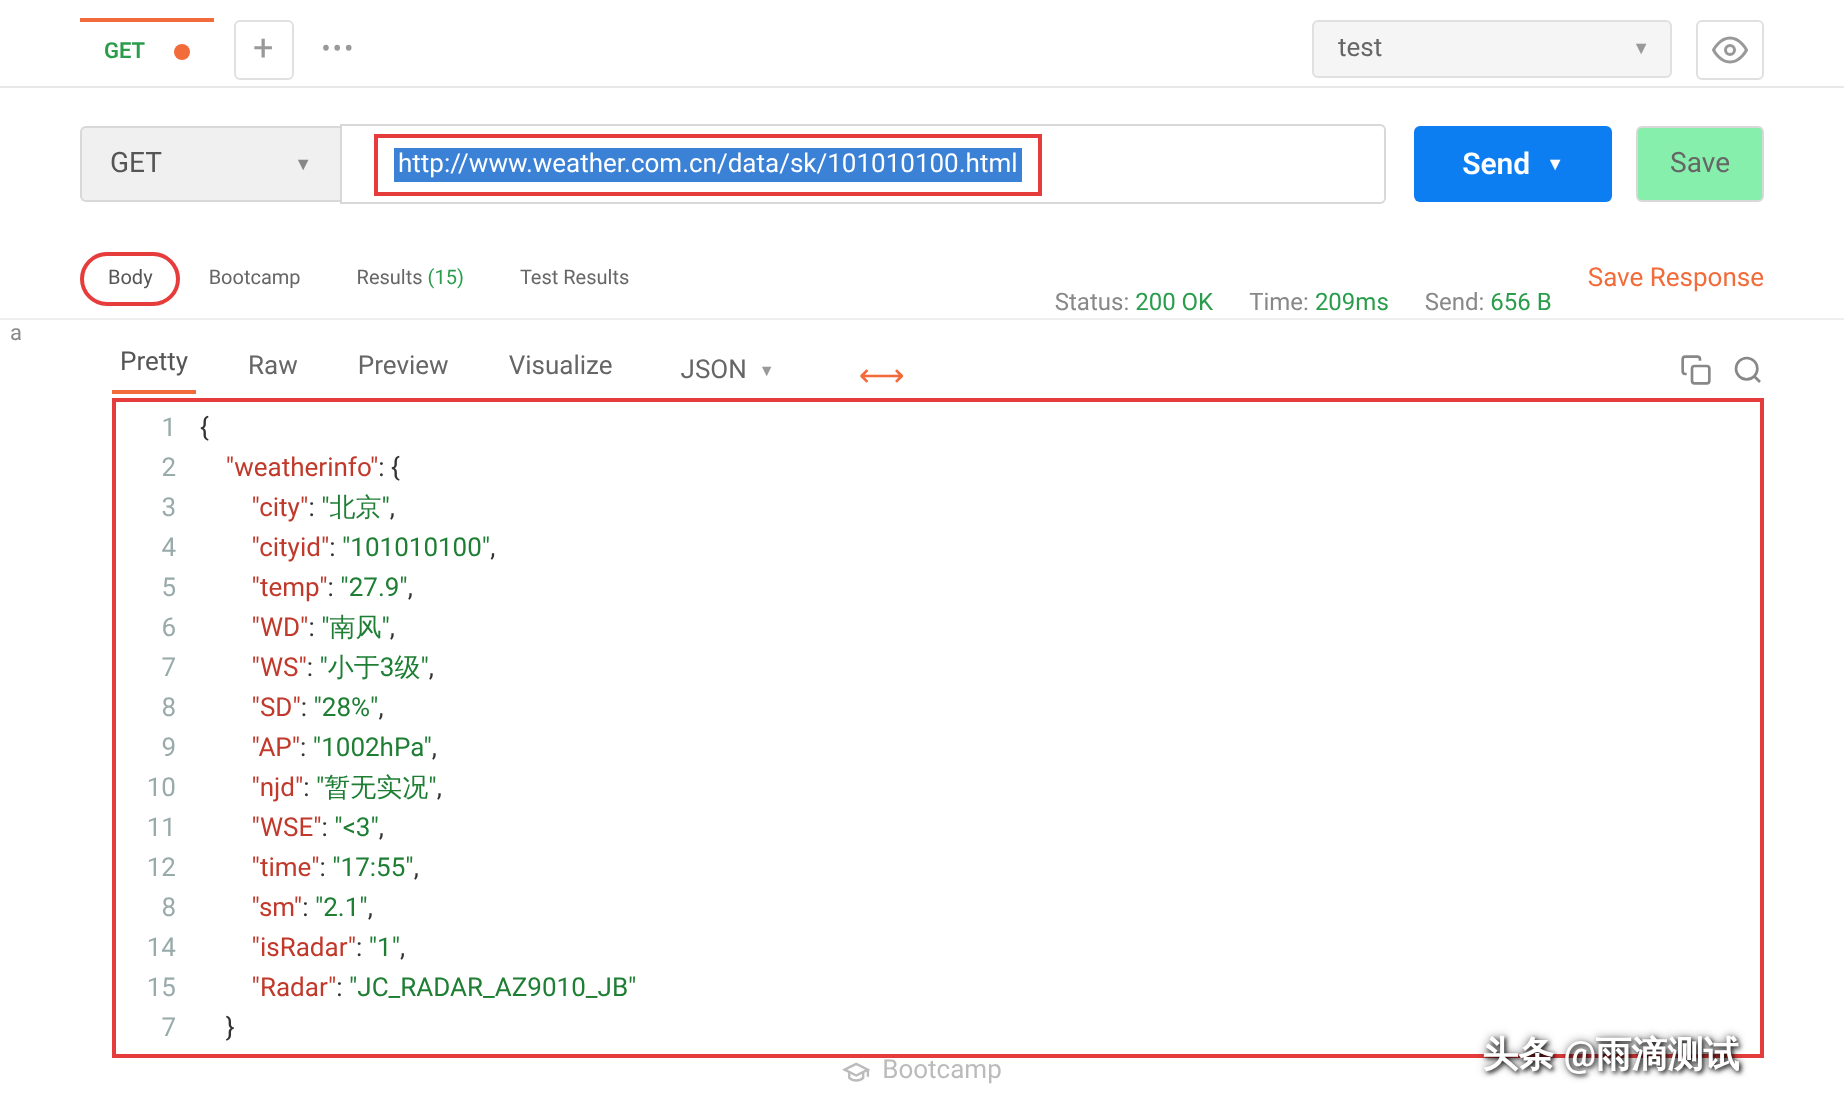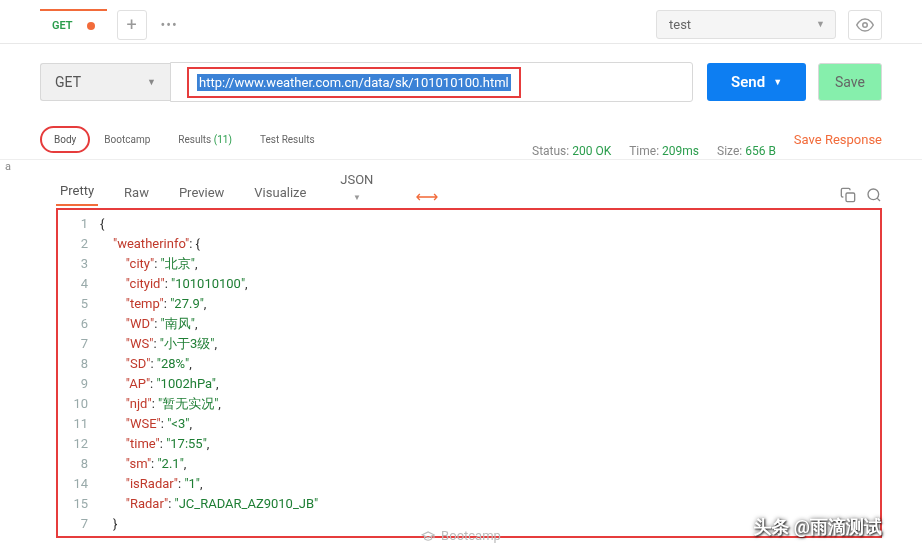--- a/index.html
+++ b/index.html
@@ -33,36 +33,36 @@
 .resp-tab { padding: 8px 14px; color: #666; cursor: pointer; font-size: 10px; border-radius: 15px; }
 .resp-tab.active { border: 2px solid #e63c3c; color: #555; padding: 6px 12px; }
 .resp-tab .count { color: #2a9d4c; }
 .resp-status { margin-left: auto; display: flex; gap: 18px; font-size: 12px; color: #888; margin-top: 22px; }
 .resp-status .val { color: #2a9d4c; }
 .save-resp { color: #f26b3a; font-size: 13px; margin-left: 18px; cursor: pointer; }
 
 .view-tabs { display: flex; align-items: flex-end; padding: 8px 40px 0 56px; gap: 22px; }
 .view-tab { padding: 6px 4px; color: #666; font-size: 13px; cursor: pointer; }
 .view-tab.active { border-bottom: 2px solid #f26b3a; color: #555; }
-.format-select { color: #666; font-size: 13px; display: flex; align-items: center; gap: 6px; cursor: pointer; padding: 4px 8px; flex-direction: column; }
+.format-select { color: #666; font-size: 13px; display: flex; align-items: center; gap: 6px; cursor: pointer; padding: 4px 8px; }
 .format-select .chev { font-size: 8px; color: #999; }
 .wrap-icon { color: #f26b3a; font-size: 16px; margin-left: 12px; cursor: pointer; }
 .copy-icons { margin-left: auto; display: flex; gap: 10px; color: #888; }
 .copy-icons span { cursor: pointer; }
 
 .code-area { margin: 2px 40px 0 56px; border: 2px solid #e63c3c; border-top: 2px solid #e63c3c; padding: 4px 0 0 0; position: relative; height: 330px; font-family: Consolas, Monaco, monospace; font-size: 13px; overflow: hidden; }
 .code-line { display: flex; line-height: 20px; }
 .line-num { width: 42px; text-align: right; padding-right: 12px; color: #9aa; user-select: none; }
 .line-content { flex: 1; white-space: pre; color: #333; }
 .tok-brace { color: #333; }
 .tok-key { color: #c0392b; }
 .tok-str { color: #1e7e34; }
 .tok-punc { color: #333; }
 
-.watermark { position: absolute; bottom: 8px; right: 40px; color: #fff; font-size: 18px; font-weight: 600; text-shadow: 0 0 4px rgba(0,0,0,0.6), 1px 1px 2px rgba(0,0,0,0.8); display: flex; align-items: center; gap: 4px; }
+.watermark { position: absolute; bottom: 8px; right: 52px; color: #fff; font-size: 18px; font-weight: 600; text-shadow: 0 0 4px rgba(0,0,0,0.6), 1px 1px 2px rgba(0,0,0,0.8); display: flex; align-items: center; gap: 4px; }
 .bootcamp { position: absolute; bottom: 4px; left: 50%; transform: translateX(-50%); color: #bbb; font-size: 13px; display: flex; align-items: center; gap: 6px; }
 </style>
 </head>
 <body>
 
 <div class="top-bar">
   <div class="tab">
     <span class="tab-method">GET</span>
     <span class="tab-dot"></span>
   </div>
@@ -94,27 +94,27 @@
   <button class="save-btn">Save</button>
 </div>
 
 <div class="left-strip">a</div>
 
 <div class="response-tabs">
   <div class="resp-tab active">Body</div>
   <div class="resp-tab">Bootcamp</div>
   <div class="resp-tab">
     <span>Results</span>
-    <span class="count">(11)</span>
+    <span class="count">(15)</span>
   </div>
   <div class="resp-tab">Test Results</div>
   <div class="resp-status">
     <span><span>Status:</span> <span class="val">200 OK</span></span>
     <span><span>Time:</span> <span class="val">209ms</span></span>
-    <span><span>Size:</span> <span class="val">656 B</span></span>
+    <span><span>Send:</span> <span class="val">656 B</span></span>
   </div>
   <div class="save-resp">Save Response</div>
 </div>
 
 <div class="view-tabs">
   <div class="view-tab active">Pretty</div>
   <div class="view-tab">Raw</div>
   <div class="view-tab">Preview</div>
   <div class="view-tab">Visualize</div>
   <div class="format-select">

